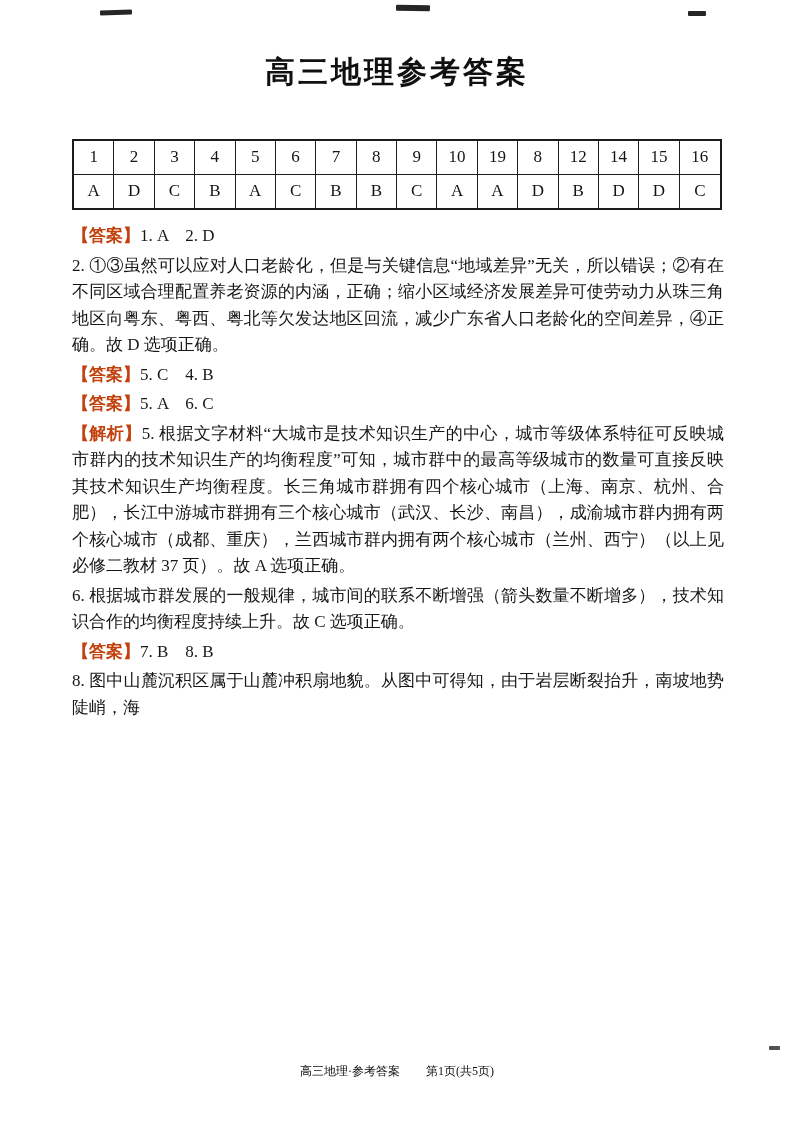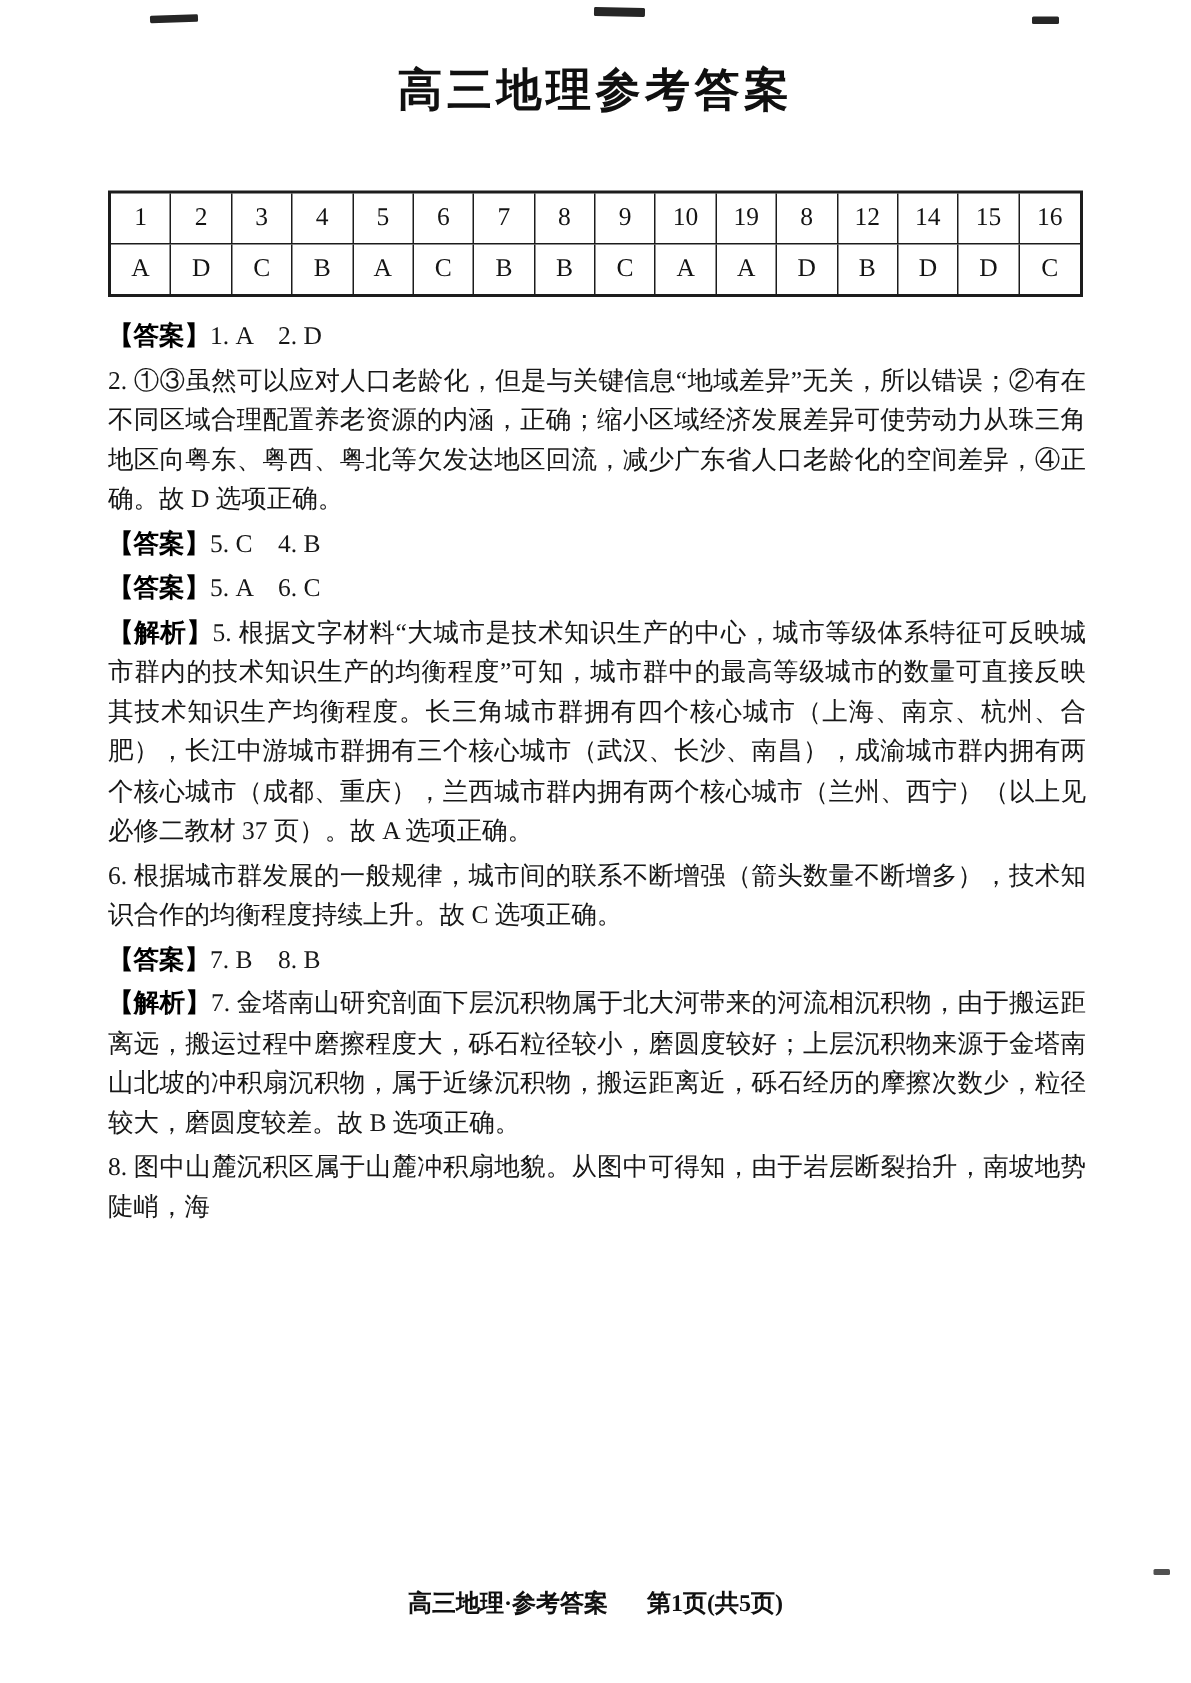--- a/index.html
+++ b/index.html
@@ -16,21 +16,21 @@
   }
   
   .artifact { position: absolute; background: #262626; border-radius: 1px; }
   .a1 { left: 100px; top: 10px; width: 32px; height: 5px; transform: rotate(-2deg); }
   .a2 { left: 396px; top: 5px;  width: 34px; height: 6px; transform: rotate(1deg); }
   .a3 { left: 688px; top: 11px; width: 18px; height: 5px; }
   .a4 { right: 14px; bottom: 72px; width: 11px; height: 4px; opacity: .8; }
 
   .title {
     margin: 0;
-    padding-top: 40px;
+    padding-top: 52px;
     text-align: center;
     font-size: 30px;
     font-weight: bold;
     letter-spacing: 3px;
     color: #101010;
   }
 
   .answer-table {
     margin: 46px 72px 0 72px;
     border: 2px solid #1c1c1c;
@@ -49,30 +49,30 @@
 
   .content {
     margin: 13px 70px 0 72px;
     font-size: 17px;
     line-height: 26.5px;
     text-align: justify;
     text-justify: inter-ideograph;
     color: #171717;
   }
   .para { margin: 0 0 3px 0; }
-  .lbl { font-weight: bold; color: #000000; }
+  .lbl { font-weight: bold; color: #c2410c; }
 
   .footer {
     position: absolute;
     left: 0;
     right: 0;
     bottom: 42px;
     text-align: center;
-    font-size: 16px;
-    font-weight: bold;
+    font-size: 12px;
+    font-weight: normal;
     color: #101010;
     margin-top: 48px;
   }
   .footer .gap { display: inline-block; width: 26px; }
 </style>
 </head>
 <body>
 
 <div class="page">
 
@@ -123,21 +123,20 @@
   </div>
 
   <div class="content" id="content">
       <p class="para"><span class="lbl">【答案】</span><span>1. A　2. D</span></p>
       <p class="para"><span>2. ①③虽然可以应对人口老龄化，但是与关键信息“地域差异”无关，所以错误；②有在不同区域合理配置养老资源的内涵，正确；缩小区域经济发展差异可使劳动力从珠三角地区向粤东、粤西、粤北等欠发达地区回流，减少广东省人口老龄化的空间差异，④正确。故 D 选项正确。</span></p>
       <p class="para"><span class="lbl">【答案】</span><span>5. C　4. B</span></p>
       <p class="para"><span class="lbl">【答案】</span><span>5. A　6. C</span></p>
       <p class="para"><span class="lbl">【解析】</span><span>5. 根据文字材料“大城市是技术知识生产的中心，城市等级体系特征可反映城市群内的技术知识生产的均衡程度”可知，城市群中的最高等级城市的数量可直接反映其技术知识生产均衡程度。长三角城市群拥有四个核心城市（上海、南京、杭州、合肥），长江中游城市群拥有三个核心城市（武汉、长沙、南昌），成渝城市群内拥有两个核心城市（成都、重庆），兰西城市群内拥有两个核心城市（兰州、西宁）（以上见必修二教材 37 页）。故 A 选项正确。</span></p>
       <p class="para"><span>6. 根据城市群发展的一般规律，城市间的联系不断增强（箭头数量不断增多），技术知识合作的均衡程度持续上升。故 C 选项正确。</span></p>
       <p class="para"><span class="lbl">【答案】</span><span>7. B　8. B</span></p>
-      <p class="para"><span class="lbl">【解析】</span><span>7. 金塔南山研究剖面下层沉积物属于北大河带来的河流相沉积物，由于搬运距离远，搬运过程中磨擦程度大，砾石粒径较小，磨圆度较好；上层沉积物来源于金塔南山北坡的冲积扇沉积物，属于近缘沉积物，搬运距离近，砾石经历的摩擦次数少，粒径较大，磨圆度较差。故 B 选项正确。</span></p>
       <p class="para"><span>8. 图中山麓沉积区属于山麓冲积扇地貌。从图中可得知，由于岩层断裂抬升，南坡地势陡峭，海</span></p>
     </div>
 
   <div class="footer">
     <span>高三地理·参考答案</span><span class="gap"></span><span>第1页(共5页)</span>
   </div>
 
 </div>
 
 </body></html>

